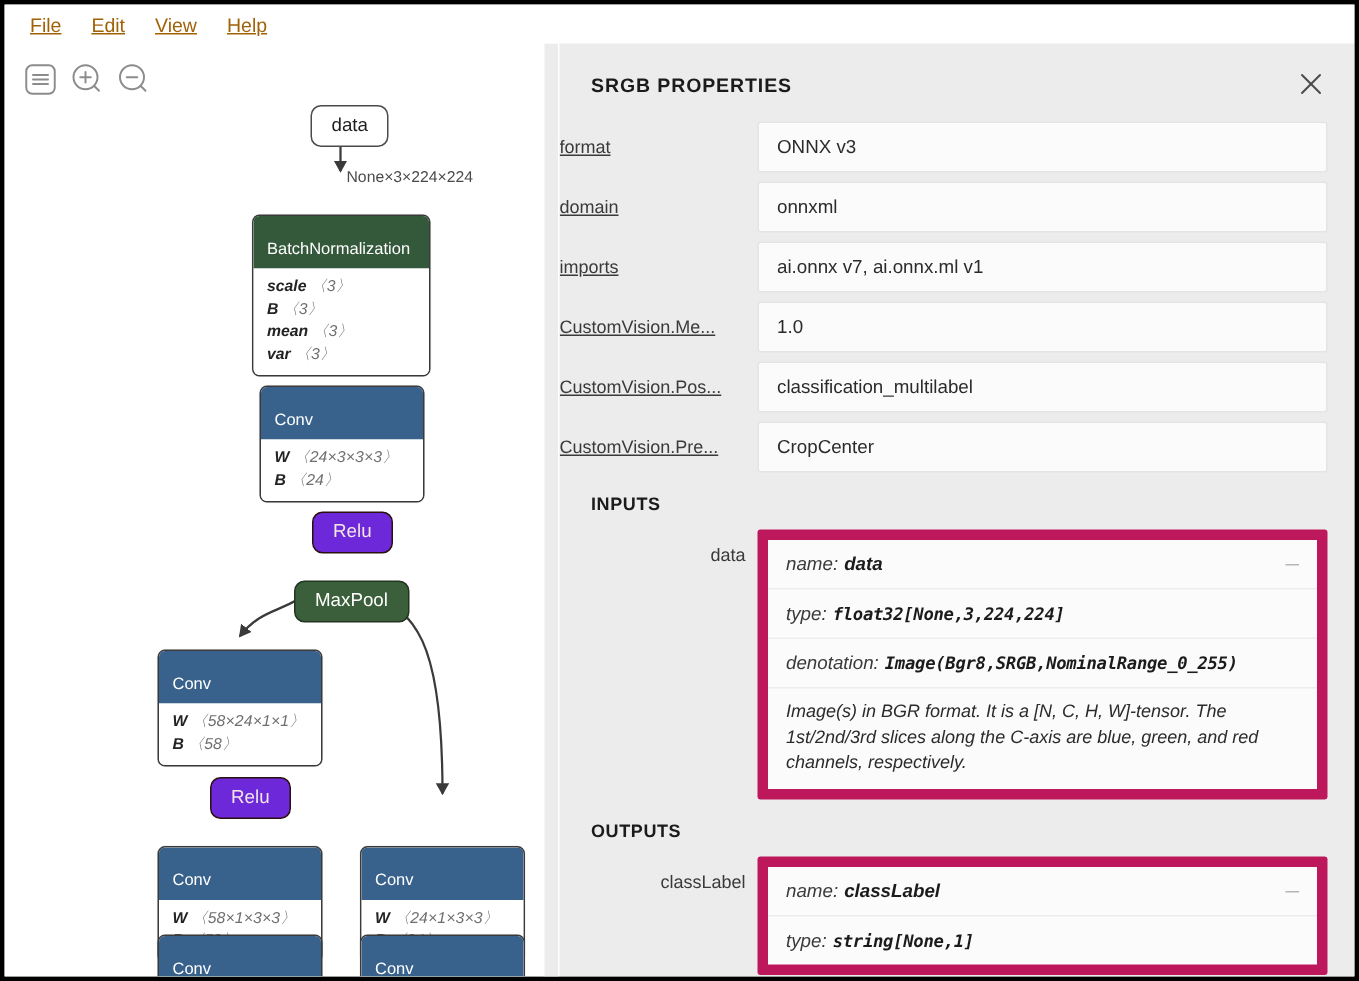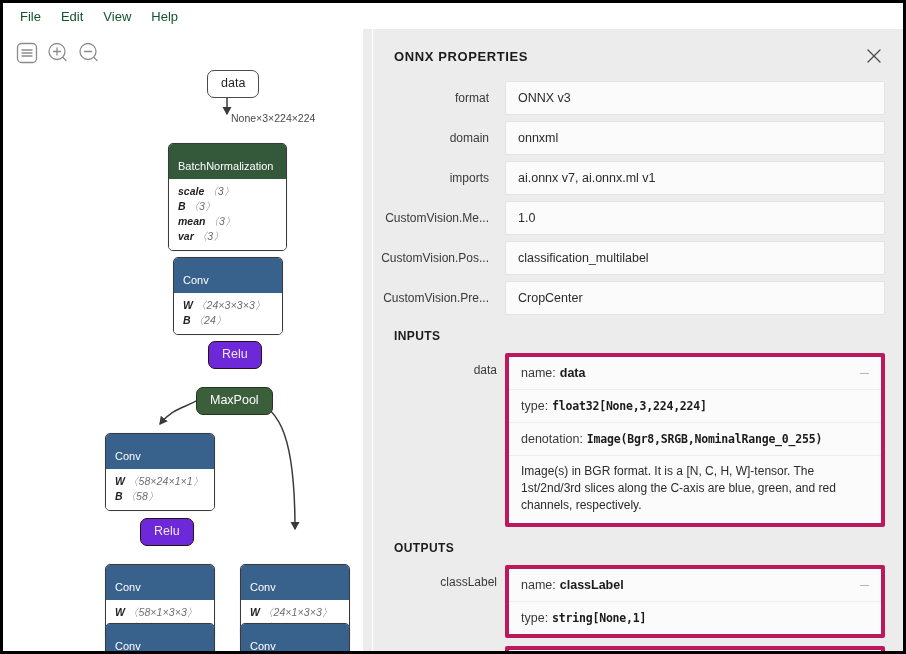--- a/index.html
+++ b/index.html
@@ -16,22 +16,22 @@
     overflow: hidden;
   }
 
   
   #menubar {
     position: absolute; left: 0; top: 0; width: 900px; height: 26px;
     background: #ffffff;
     display: flex; align-items: center; padding-left: 8px; gap: 2px;
   }
   .menu-item {
-    font-size: 13px; color: #14532d; padding: 3px 9px; cursor: default;
-    line-height: 15px; white-space: nowrap;
+    font-size: 13px; color: #a16207; padding: 3px 9px; cursor: default;
+    line-height: 15px; white-space: nowrap; text-decoration: underline;
   }
 
   
   #canvas-wrap {
     position: absolute; left: 0; top: 26px; width: 370px; height: 622px;
     background: #ffffff; overflow: hidden;
   }
   #canvas-scrollbar {
     position: absolute; left: 359px; top: 0; width: 11px; height: 622px;
     background: #ffffff;
@@ -92,23 +92,23 @@
     position: absolute; right: 18px; top: 16px; width: 22px; height: 22px;
     cursor: default; color: #4a4a4a;
   }
   #panel-body {
     position: absolute; left: 0; top: 52px; width: 530px; height: 570px;
     overflow: hidden;
   }
 
   .prop-row { display: flex; align-items: flex-start; margin-bottom: 6px; }
   .prop-label {
-    width: 132px; flex: 0 0 132px; text-align: right; padding-right: 16px;
+    width: 132px; flex: 0 0 132px; padding-right: 16px;
     font-size: 12px; color: #3a3a3a; line-height: 16px; padding-top: 9px;
-    white-space: nowrap; overflow: hidden;
+    white-space: nowrap; overflow: hidden; text-decoration: underline;
   }
   .prop-value-box {
     flex: 1 1 auto; margin-right: 18px;
     background: #fbfbfb; border: 1px solid #e4e4e4; border-radius: 2px;
     min-height: 33px; display: flex; align-items: center; padding: 7px 12px;
     font-size: 12.5px; color: #2b2b2b; line-height: 18px;
   }
 
   .section-title {
     font-size: 12px; font-weight: bold; color: #1b1b1b;
@@ -116,21 +116,21 @@
   }
 
   .io-row { display: flex; align-items: flex-start; margin-bottom: 8px; }
   .io-label {
     width: 132px; flex: 0 0 132px; text-align: right; padding-right: 8px;
     font-size: 12px; color: #3a3a3a; line-height: 16px; padding-top: 9px;
     white-space: nowrap;
   }
   .io-card {
     flex: 1 1 auto; margin-right: 18px;
-    background: #fbfbfb; border: 4px solid #be185d; border-radius: 2px;
+    background: #fbfbfb; border: 7px solid #be185d; border-radius: 2px; font-style: italic;
   }
   .io-line {
     padding: 7px 12px; font-size: 12.5px; color: #2b2b2b; line-height: 18px;
     border-bottom: 1px solid #ededed; display: flex; align-items: flex-start;
   }
   .io-line:last-child { border-bottom: none; }
   .io-line .k { color: #3a3a3a; flex: 0 0 auto; }
   .io-line .v { color: #1b1b1b; font-weight: bold; margin-left: 4px; }
   .io-line .vm {
     font-family: "DejaVu Sans Mono", monospace; font-size: 11.5px;
@@ -340,21 +340,21 @@
       </div>
     </div>
 
     <div id="canvas-scrollbar">
       <div class="thumb"></div>
     </div>
   </div>
 
   <div id="panel">
     <div id="panel-header">
-      <div id="panel-title">ONNX PROPERTIES</div>
+      <div id="panel-title">SRGB PROPERTIES</div>
       <div id="panel-close">
         <svg width="22" height="22" viewBox="0 0 22 22">
           <g stroke="#4a4a4a" stroke-width="1.3" stroke-linecap="round">
             <line x1="5" y1="5" x2="17" y2="17"></line>
             <line x1="17" y1="5" x2="5" y2="17"></line>
           </g>
         </svg>
       </div>
     </div>
 

